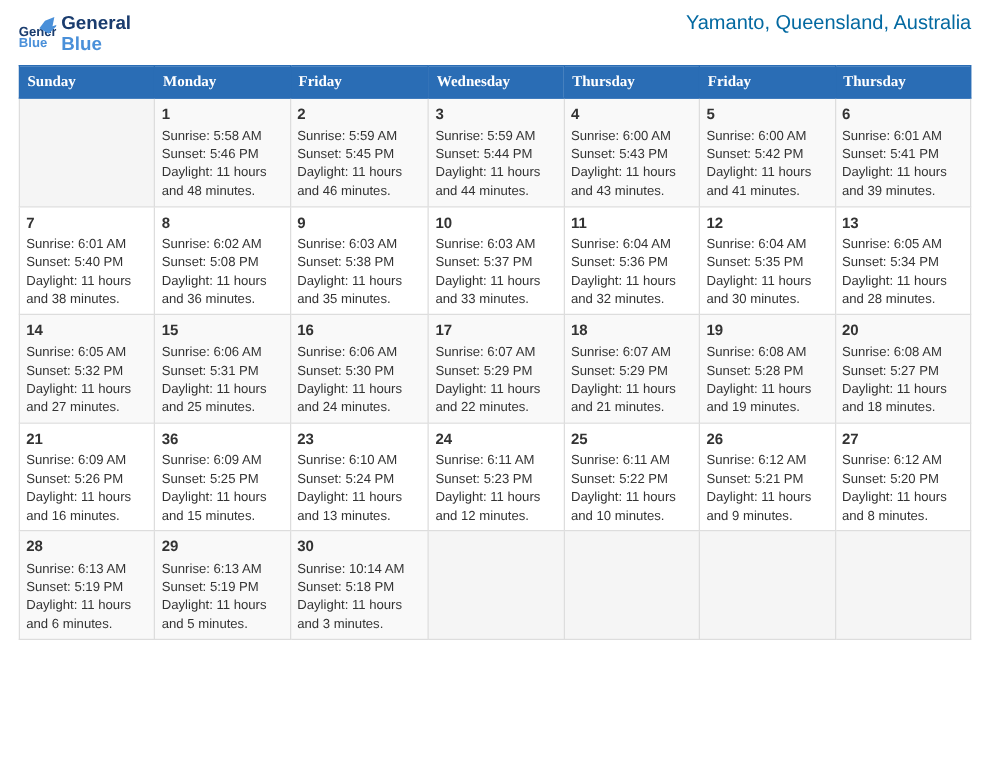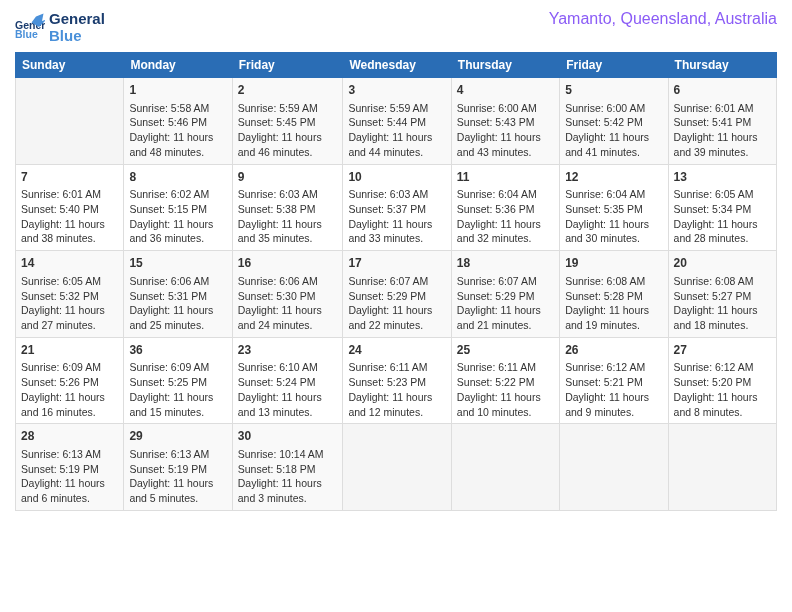--- a/index.html
+++ b/index.html
@@ -28,37 +28,38 @@
     .title-area {
       text-align: right;
     }
     .month-title {
       font-size: 36px;
       font-weight: bold;
       color: #333;
     }
     .location-title {
       font-size: 16px;
-      color: #8b5cf6;
+      color: #0369a1;
     }
     table {
       width: 100%;
       border-collapse: collapse;
       font-size: 11px;
     }
     thead tr {
       background: #2a6db5;
       color: #fff;
     }
     thead th {
       padding: 5px 6px;
       text-align: left;
       font-size: 12px;
       font-weight: bold;
       border: 1px solid #2a6db5;
+      font-family: Liberation Serif, serif;
     }
     tbody tr {
       vertical-align: top;
     }
     tbody td {
       border: 1px solid #ddd;
       padding: 4px 5px;
       color: #333;
       line-height: 1.4;
       height: 80px;
@@ -165,21 +166,21 @@
         <td>
           <span class="day-num">7</span>
           <div class="day-info" style="white-space: pre-line;">Sunrise: 6:01 AM
 Sunset: 5:40 PM
 Daylight: 11 hours
 and 38 minutes.</div>
         </td>
         <td>
           <span class="day-num">8</span>
           <div class="day-info" style="white-space: pre-line;">Sunrise: 6:02 AM
-Sunset: 5:15 PM
+Sunset: 5:08 PM
 Daylight: 11 hours
 and 36 minutes.</div>
         </td>
         <td>
           <span class="day-num">9</span>
           <div class="day-info" style="white-space: pre-line;">Sunrise: 6:03 AM
 Sunset: 5:38 PM
 Daylight: 11 hours
 and 35 minutes.</div>
         </td>

